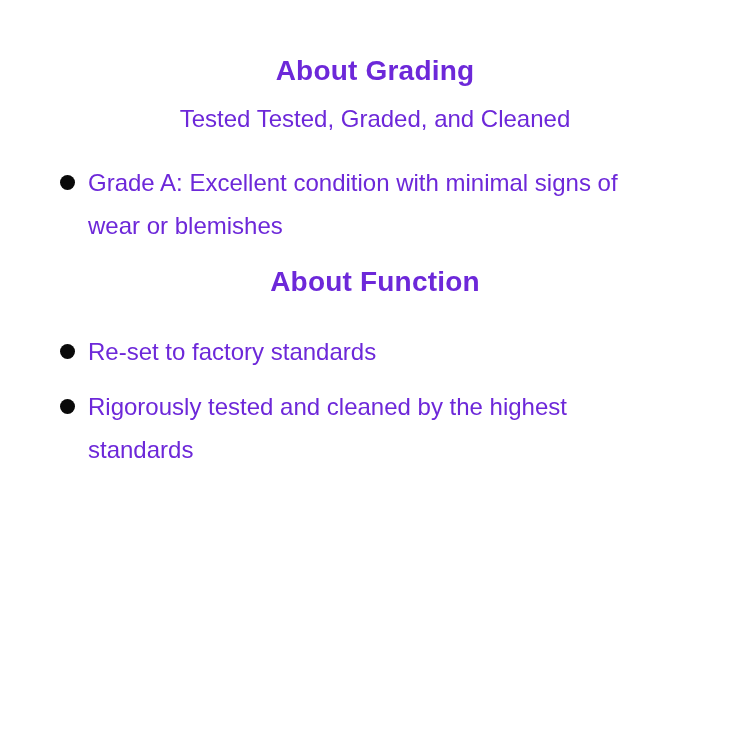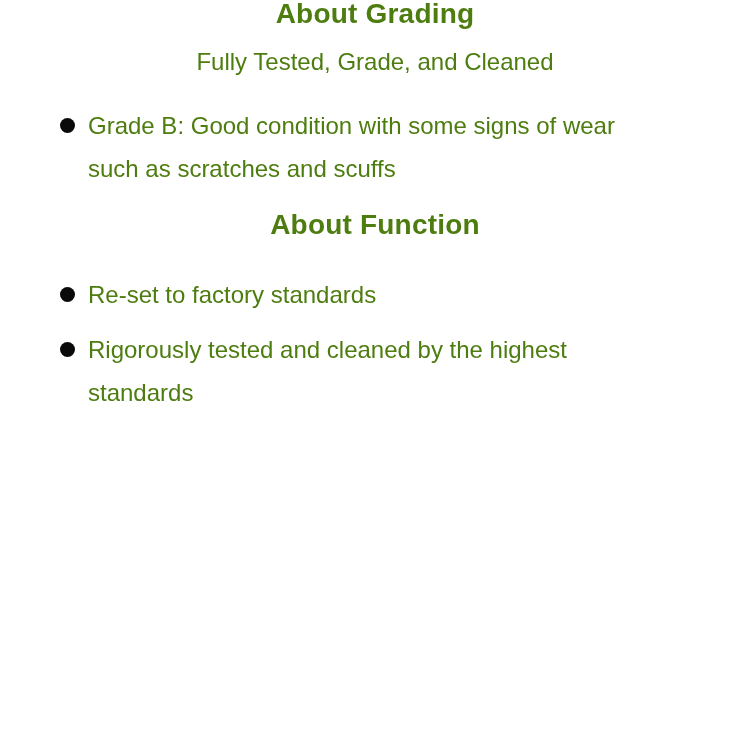--- a/index.html
+++ b/index.html
@@ -5,23 +5,24 @@
   html, body {
     margin: 0;
     padding: 0;
     background: #ffffff;
   }
   .page {
     position: relative;
     width: 750px;
     height: 539px;
     background: #ffffff;
-    color: #4d7c0f;
+    color: #6d28d9;
     font-family: "Liberation Sans", "DejaVu Sans", sans-serif;
     box-sizing: border-box;
+    padding-top: 57px;
     overflow: hidden;
   }
   .section-title {
     margin: 0;
     font-size: 28px;
     line-height: 28px;
     font-weight: 700;
     text-align: center;
     letter-spacing: 0.2px;
   }
@@ -61,26 +62,26 @@
     max-width: 552px;
   }
 </style>
 </head>
 <body>
 
 <div class="page">
 
   <h1 class="section-title grading">About Grading</h1>
 
-  <p class="subtitle">Fully Tested, Grade, and Cleaned</p>
+  <p class="subtitle">Tested Tested, Graded, and Cleaned</p>
 
   <ul class="bullet-list">
     <li>
       <span class="bullet-dot"></span>
-      <span class="li-text">Grade B: Good condition with some signs of wear such as scratches and scuffs</span>
+      <span class="li-text">Grade A: Excellent condition with minimal signs of wear or blemishes</span>
     </li>
   </ul>
 
   <h1 class="section-title function">About Function</h1>
 
   <ul class="bullet-list spaced">
     <li>
       <span class="bullet-dot"></span>
       <span class="li-text">Re-set to factory standards</span>
     </li>

